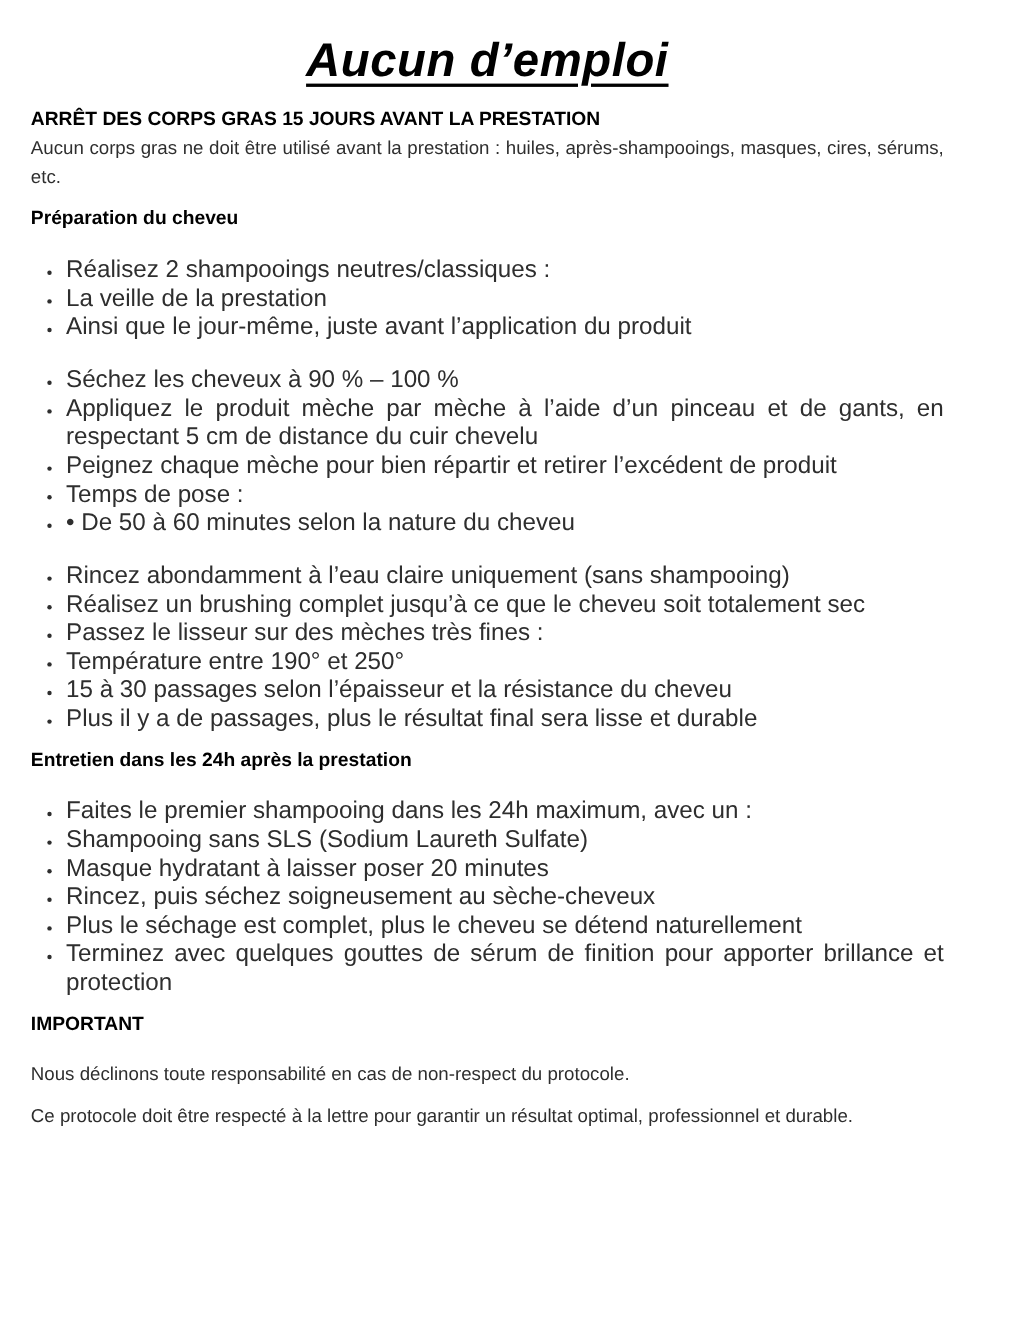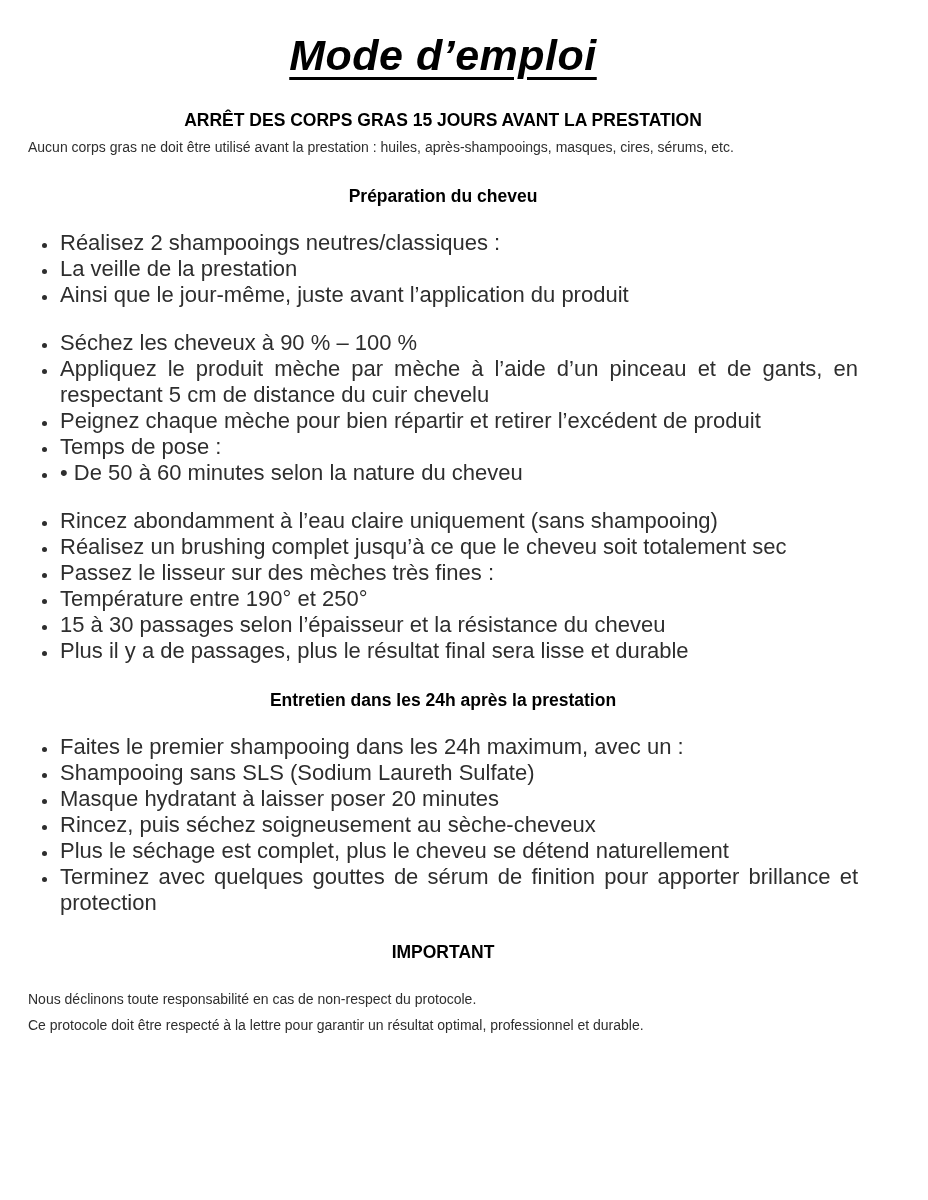--- a/index.html
+++ b/index.html
@@ -27,54 +27,54 @@
     font-weight:bold;
     font-style:italic;
     text-align:center;
     color:var(--heading);
     text-decoration:underline;
     text-decoration-thickness:3px;
     text-underline-offset:7px;
     letter-spacing:0.5px;
   }
   h2{
-    margin:24px 0 0;
+    margin:12px 0 0;
     font-size:17.5px;
     line-height:24px;
     font-weight:bold;
-    text-align:center;
+    text-align:left;
     color:var(--heading);
   }
   p{
     margin:22px 0 0;
-    font-size:14px;
+    font-size:17px;
     line-height:26px;
     text-align:justify;
   }
   p.tight{margin-top:2px;}
-  p.cont{margin-top:0;}
+  p.cont{margin-top:12px;}
   ul{
     margin:22px 0 0;
     padding:0 0 0 30px;
     list-style:disc outside;
   }
   li{
     font-size:22px;
     line-height:26px;
     text-align:justify;
     padding-left:2px;
   }
   li::marker{color:var(--text);font-size:15px;}
 </style>
 </head>
 <body style="--text: #2e2e2e; --heading: #000000; --bg: #ffffff;">
 
 <div class="doc">
 
-  <h1>Mode d’emploi</h1>
+  <h1>Aucun d’emploi</h1>
 
   <section>
     <h2>ARRÊT DES CORPS GRAS 15 JOURS AVANT LA PRESTATION</h2>
     <p class="tight">Aucun corps gras ne doit être utilisé avant la prestation : huiles, après-shampooings, masques, cires, sérums, etc.</p>
   </section>
 
   <section>
     <h2>Préparation du cheveu</h2>
     <ul>
       <li>Réalisez 2 shampooings neutres/classiques :</li>

